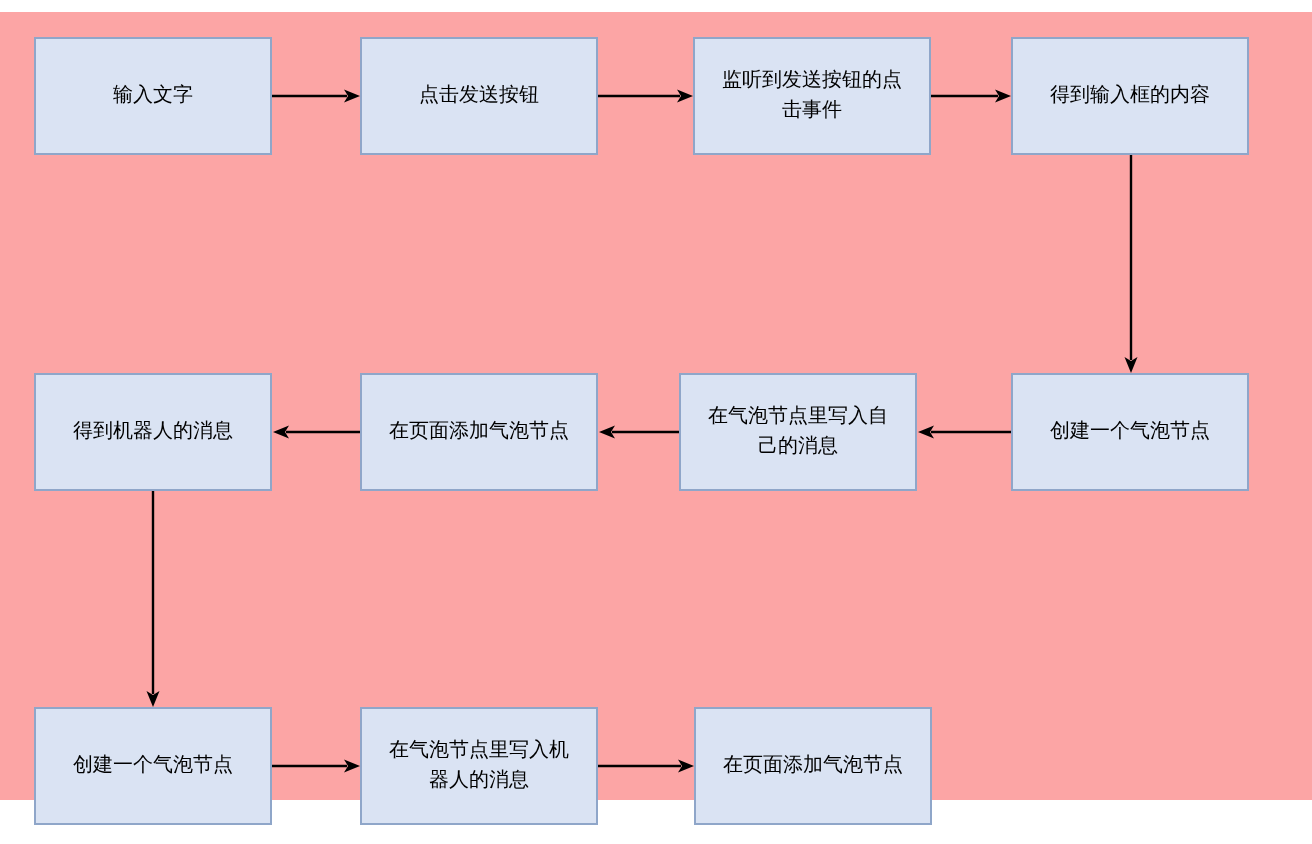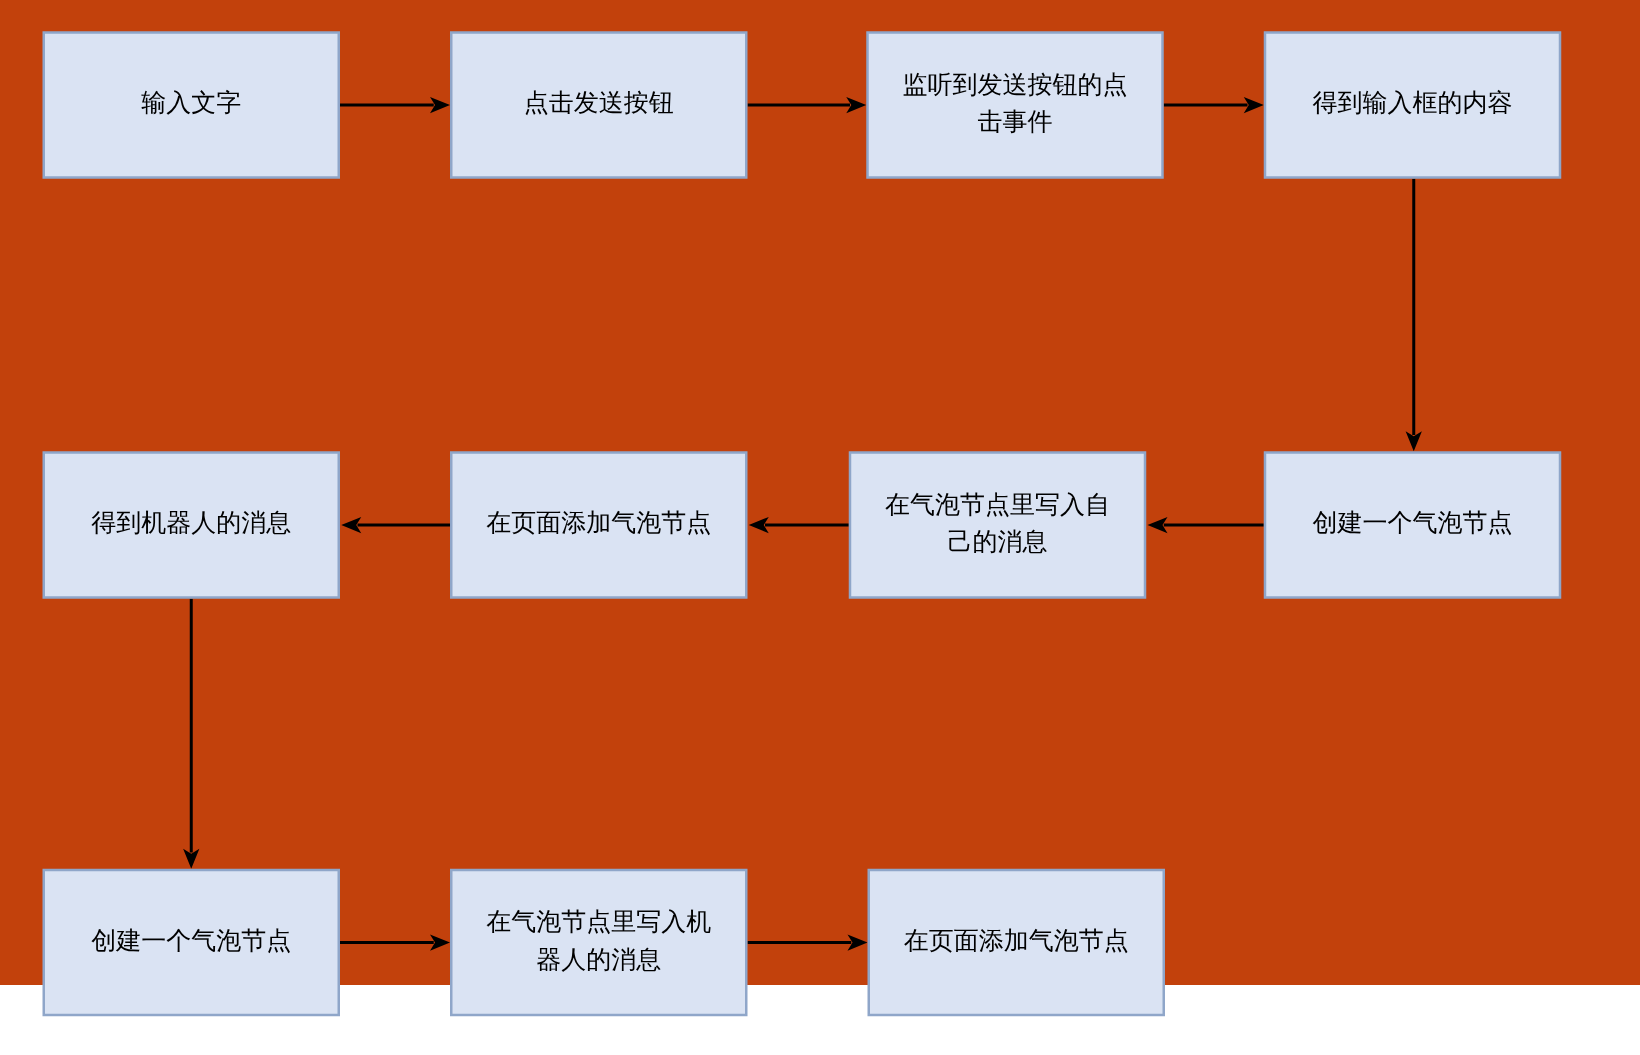--- a/index.html
+++ b/index.html
@@ -10,21 +10,22 @@
   body {
     width: 1312px;
     height: 844px;
     font-family: "Liberation Sans", "DejaVu Sans", sans-serif;
     overflow: hidden;
   }
   #flowchart-root {
     position: relative;
     width: 1312px;
     height: 788px;
-    background: #c2410c;
+    background: #fca5a5;
+    margin-top: 12px;
   }
   svg.chart-canvas {
     position: absolute;
     left: 0;
     top: 0;
     width: 1312px;
     height: 844px;
     display: block;
   }
   .node-box {

